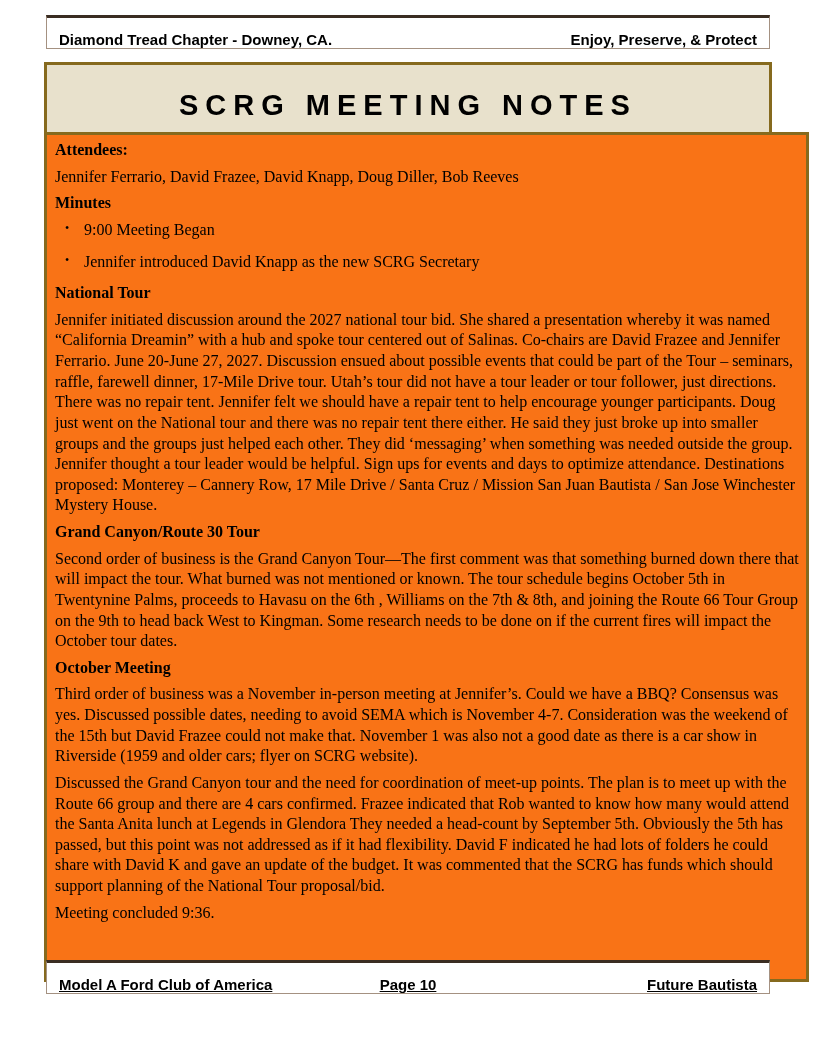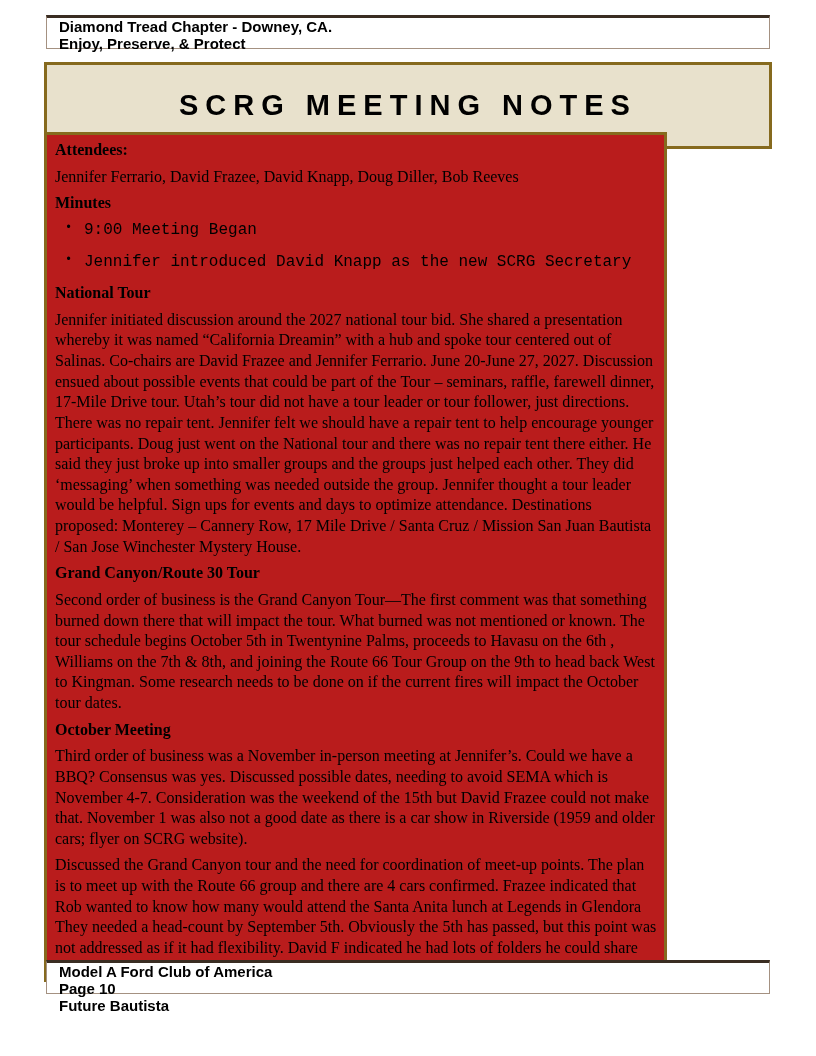--- a/index.html
+++ b/index.html
@@ -12,28 +12,27 @@
   }
 
   
   .strip {
     position:absolute;
     left:46px; width:724px; height:34px;
     box-sizing:border-box;
     border:1px solid #a49181;
     border-top:3px solid #3a2d22;
     background:#ffffff;
-    display:flex; align-items:flex-start;
+    display:flex; align-items:flex-end;
     font-family:"Liberation Sans", sans-serif;
     font-weight:bold; font-size:15px;
     padding:0 12px;
-    flex-direction:column;
   }
   .strip-header { top:15px; justify-content:space-between; }
-  .strip-footer { top:960px; }
+  .strip-footer { top:960px;text-decoration:underline; }
   .strip-footer .foot-left  { flex:1; text-align:left; }
   .strip-footer .foot-center{ flex:1; text-align:center; }
   .strip-footer .foot-right { flex:1; text-align:right; }
 
   
   .title-box {
     position:absolute;
     left:44px; top:62px; width:728px; height:87px;
     box-sizing:border-box;
     background:#e8e1cc;
@@ -43,41 +42,40 @@
   .title-text {
     font-family:"Liberation Sans", sans-serif;
     font-weight:bold;
     font-size:29px;
     letter-spacing:7px;
   }
 
   
   .content-box {
     position:absolute;
-    left:44px; top:132px; width:623px; height:850px;
+    left:44px; top:132px; width:765px; height:850px;
     box-sizing:border-box;
-    background:#b91c1c;
+    background:#f97316;
     border:3px solid #866a1e;
     padding:5px 6px 0 8px;
     font-size:16px;
     line-height:1.29;
     overflow:hidden;
   }
   .content-box p { margin:0 0 6px 0; }
   .content-box p.h { font-weight:bold; }
   .content-box ul {
     list-style:none;
     margin:5px 0 6px 0;
     padding:0 0 0 10px;
   }
   .content-box li {
     position:relative;
     padding-left:19px;
     margin-bottom:11px;
-    font-family:Liberation Mono, monospace;
   }
   .content-box li::before {
     content:"•";
     position:absolute;
     left:0; top:1px;
     font-size:12px;
   }
 </style>
 </head>
 <body>

